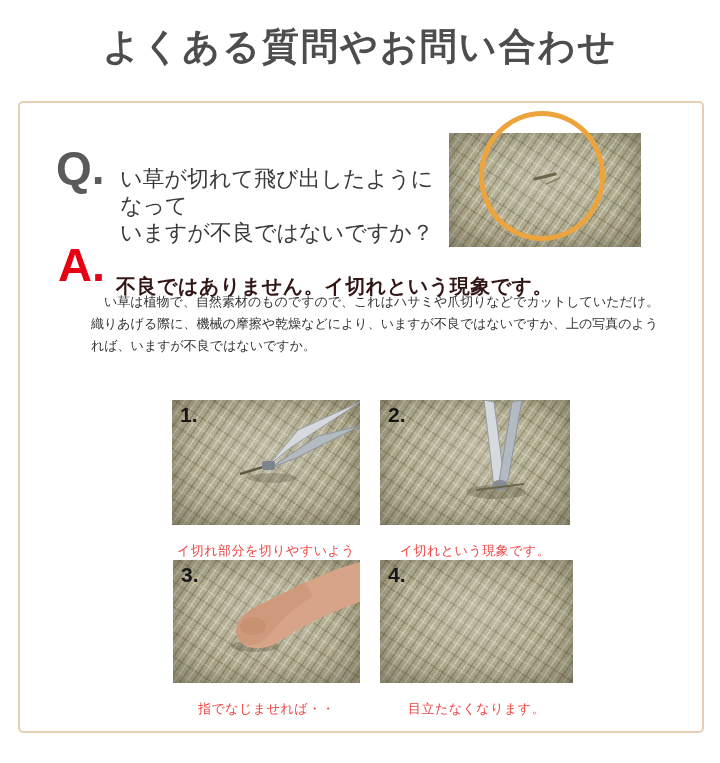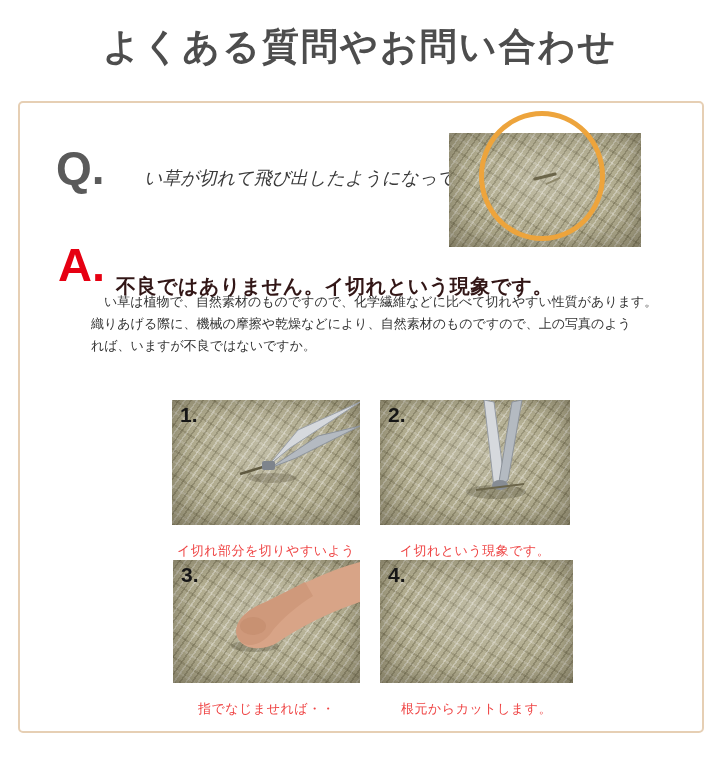--- a/index.html
+++ b/index.html
@@ -28,22 +28,22 @@
     border:2px solid #e6cfb4; border-radius:5px;
   }
   .qa-box > * { position:absolute; }
 
   
   .q-label {
     left:36px; top:42px;
     font-size:46px; font-weight:bold; color:#5a5a5a; line-height:1;
   }
   .q-text {
-    left:124px; top:62px; width:330px;
-    font-size:18px; line-height:27px; color:#3a3a3a;font-style:italic;
+    left:100px; top:62px; width:330px;
+    font-size:22px; line-height:27px; color:#3a3a3a;
   }
 
   
   .tatami {
     background-color:#b1ac8f;
     background-image:
       radial-gradient(ellipse at 50% 42%, rgba(255,255,255,0.20) 0%, rgba(255,255,255,0) 55%, rgba(54,49,30,0.22) 100%),
       repeating-linear-gradient(125deg,
         rgba(255,255,255,0.30) 0px, rgba(255,255,255,0.30) 1.5px,
         rgba(0,0,0,0) 1.5px, rgba(0,0,0,0) 5px,
@@ -111,33 +111,34 @@
 
 <div class="page">
 
   <h1 class="title">よくある質問やお問い合わせ</h1>
 
   <div class="qa-box">
 
     <div class="q-label">Q.</div>
     <div class="q-text">
       <div>い草が切れて飛び出したようになって</div>
+      <div>いますが不良ではないですか？</div>
     </div>
 
     <div class="photo-main tatami">
       <span class="flaw"></span>
       <span class="flaw2"></span>
     </div>
     <div class="circle"></div>
 
     <div class="a-label">A.</div>
     <div class="a-headline">不良ではありません。イ切れという現象です。</div>
     <div class="a-body">
-      <div>　い草は植物で、自然素材のものですので、化学繊維などに比べて切れやすい性質があります。</div>
-      <div>織りあげる際に、機械の摩擦や乾燥などにより、自然素材のものですので、上の写真のよう</div>
+      <div>　い草は植物で、自然素材のものですので、これはハサミや爪切りなどでカットしていただけ。</div>
+      <div>織りあげる際に、機械の摩擦や乾燥などにより、いますが不良ではないですか、上の写真のよう</div>
       <div>れば、いますが不良ではないですか。</div>
     </div>
 
     <figure class="step s1">
       <div class="step-img tatami">
         <svg class="overlay" viewBox="0 0 188 125">
           <line x1="68" y1="74" x2="94" y2="66" stroke="#5f5940" stroke-width="2.5"></line>
           <polygon points="188,2 118,48 96,66 126,30" fill="#d6d9dd" stroke="#9aa0a8" stroke-width="1"></polygon>
           <polygon points="188,26 124,58 98,68 146,36" fill="#b4bac1" stroke="#8d939b" stroke-width="1"></polygon>
           <rect x="90" y="61" width="13" height="9" rx="2" fill="#7e848c"></rect>
@@ -172,17 +173,17 @@
         </svg>
         <span class="num">3.</span>
       </div>
       <figcaption class="cap">指でなじませれば・・</figcaption>
     </figure>
 
     <figure class="step s4">
       <div class="step-img tatami">
         <span class="num">4.</span>
       </div>
-      <figcaption class="cap">根元からカットします。</figcaption>
+      <figcaption class="cap">目立たなくなります。</figcaption>
     </figure>
 
   </div>
 </div>
 
 </body></html>

